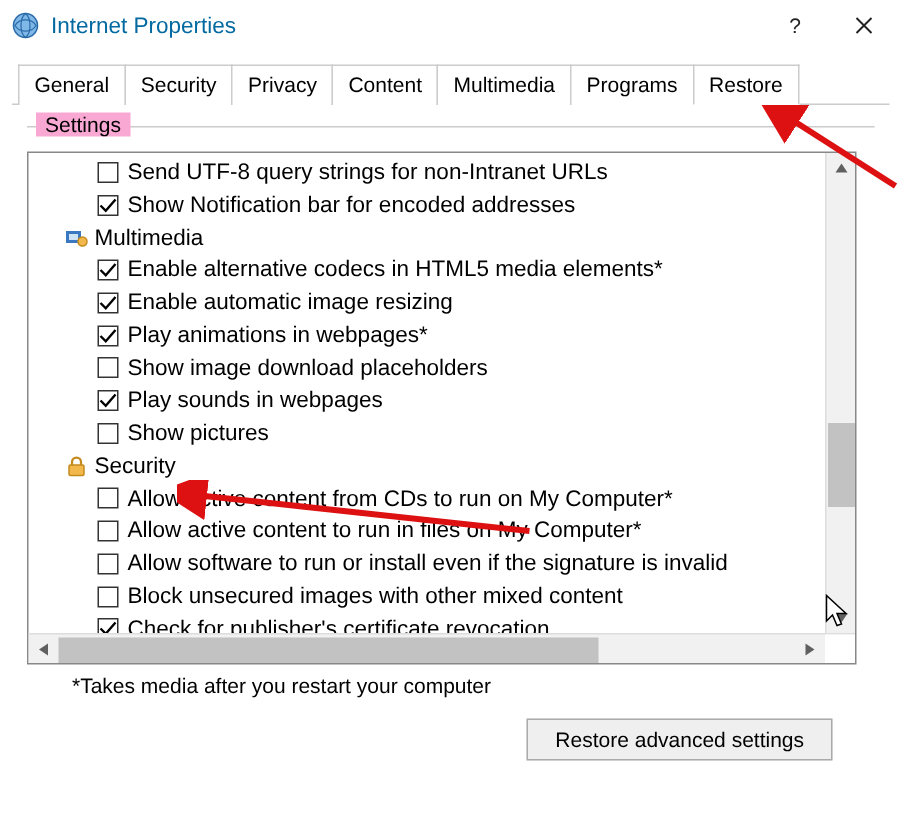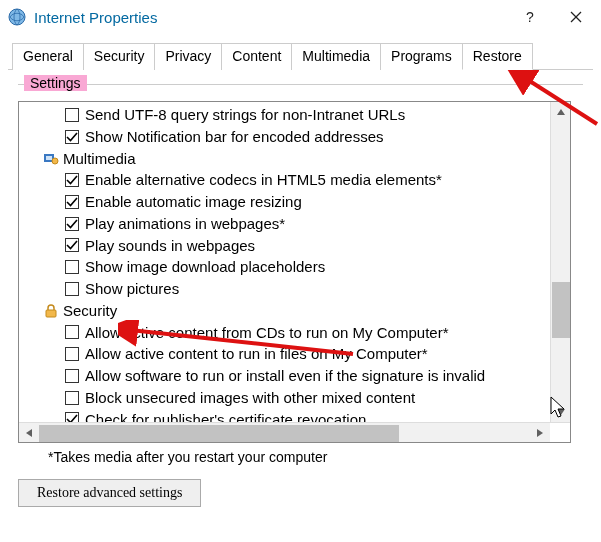--- a/index.html
+++ b/index.html
@@ -27,21 +27,21 @@
     .cat-icon { width: 16px; height: 16px; flex: 0 0 16px; }
     .vscroll { position: absolute; top: 0; right: 0; bottom: 20px; width: 20px; background: #f1f1f1; border-left: 1px solid #ddd; }
     .vscroll .arrow-up, .vscroll .arrow-down { height: 20px; display: flex; align-items: center; justify-content: center; }
     .vscroll .thumb { position: absolute; left: 1px; right: 0; top: 180px; height: 56px; background: #c2c2c2; }
     .hscroll { position: absolute; left: 0; right: 0; bottom: 0; height: 20px; background: #f1f1f1; border-top: 1px solid #ddd; display: flex; align-items: center; }
     .hscroll .arrow-left, .hscroll .arrow-right { width: 20px; height: 20px; display: flex; align-items: center; justify-content: center; }
     .hscroll .track { flex: 1; position: relative; height: 20px; }
     .hscroll .thumb { position: absolute; left: 0; top: 2px; bottom: 1px; width: 360px; background: #c2c2c2; }
     .hscroll .corner { width: 20px; height: 20px; background: #fff; }
     .note { margin: 6px 30px 0; font-size: 14px; color: #000; }
-    .button-row { display: flex; margin: 14px 28px 0 0; font-family: Liberation Serif, serif; }
+    .button-row { display: flex; justify-content: flex-end; margin: 14px 28px 0 0; }
     .btn { border: 1px solid #aaa; background: #efefef; padding: 5px 18px; font-size: 14px; font-family: inherit; cursor: pointer; }
     .annot-arrow { position: absolute; pointer-events: none; }
     .cursor-icon { position: absolute; pointer-events: none; }
   </style>
 </head>
 <body>
 
 <div class="titlebar">
   <span class="title-icon">
     <svg viewBox="0 0 18 18">
@@ -119,30 +119,30 @@
         </div>
         <div class="row indent-1">
           <span class="chk checked">
             <svg viewBox="0 0 12 12">
               <path d="M1 6 L4.5 9.5 L11 2" stroke="#000" stroke-width="1.6" fill="none"></path>
             </svg>
           </span>
           <span>Play animations in webpages*</span>
         </div>
         <div class="row indent-1">
+          <span class="chk"></span>
+          <span>Show image download placeholders</span>
+        </div>
+        <div class="row indent-1">
           <span class="chk checked">
             <svg viewBox="0 0 12 12">
               <path d="M1 6 L4.5 9.5 L11 2" stroke="#000" stroke-width="1.6" fill="none"></path>
             </svg>
           </span>
           <span>Play sounds in webpages</span>
-        </div>
-        <div class="row indent-1">
-          <span class="chk"></span>
-          <span>Show image download placeholders</span>
         </div>
         <div class="row indent-1">
           <span class="chk"></span>
           <span>Show pictures</span>
         </div>
         <div class="row cat-row">
           <span class="cat-icon"><svg viewBox="0 0 16 16">
               <rect x="3" y="7" width="10" height="7" rx="1" fill="#f2b84b" stroke="#c48a1c"></rect>
               <path d="M5 7 V5 a3 3 0 0 1 6 0 V7" fill="none" stroke="#c48a1c" stroke-width="1.5"></path>
             </svg></span>

